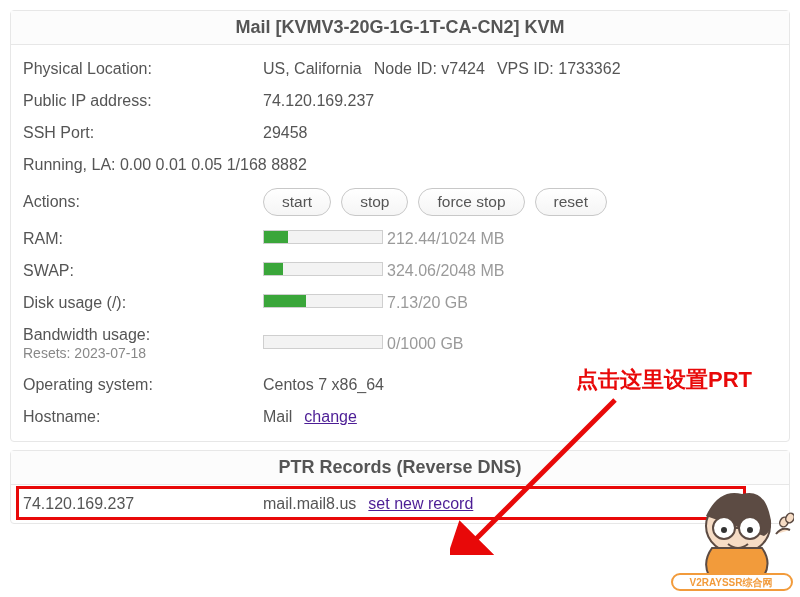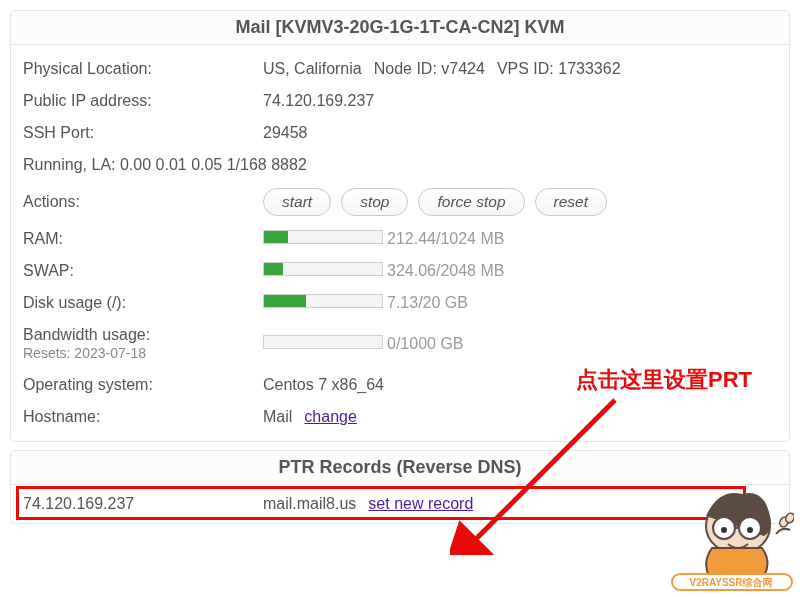--- a/index.html
+++ b/index.html
@@ -37,21 +37,21 @@
       display: inline-block;
       border: 1px solid #c8c8c8;
       background: linear-gradient(#fff, #f5f5f5);
       padding: 4px 18px;
       border-radius: 14px;
       font-size: 15.5px;
       color: #555;
       cursor: pointer;
       user-select: none;
     }
-    .btn-row { display: flex; gap: 10px; font-style: italic; }
+    .btn-row { display: flex; gap: 10px; }
     .progress {
       width: 120px; height: 14px;
       border: 1px solid #cfcfcf; background: #f3f3f3;
       position: relative;
     }
     .progress .bar {
       position: absolute; left: 0; top: 0; bottom: 0;
       background: #3aa63a;
     }
     .progress-wrap { display: flex; gap: 4px; }

